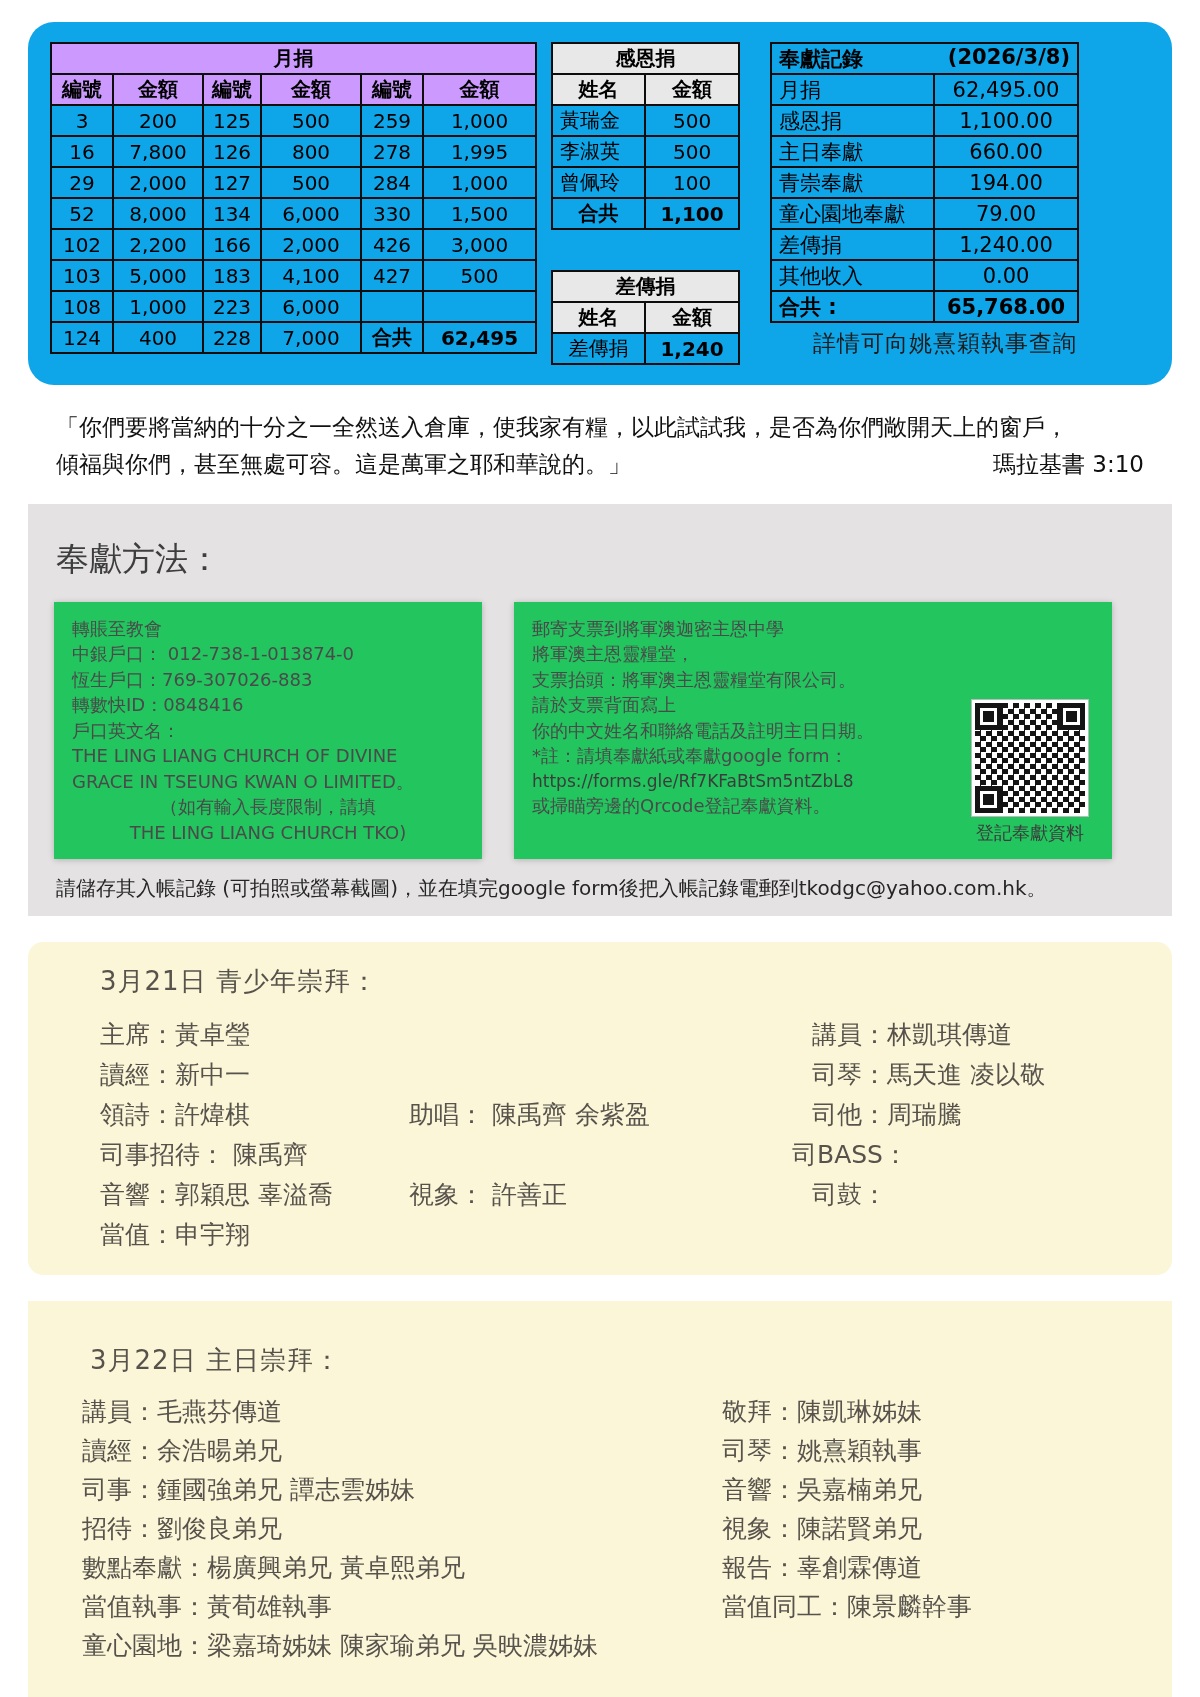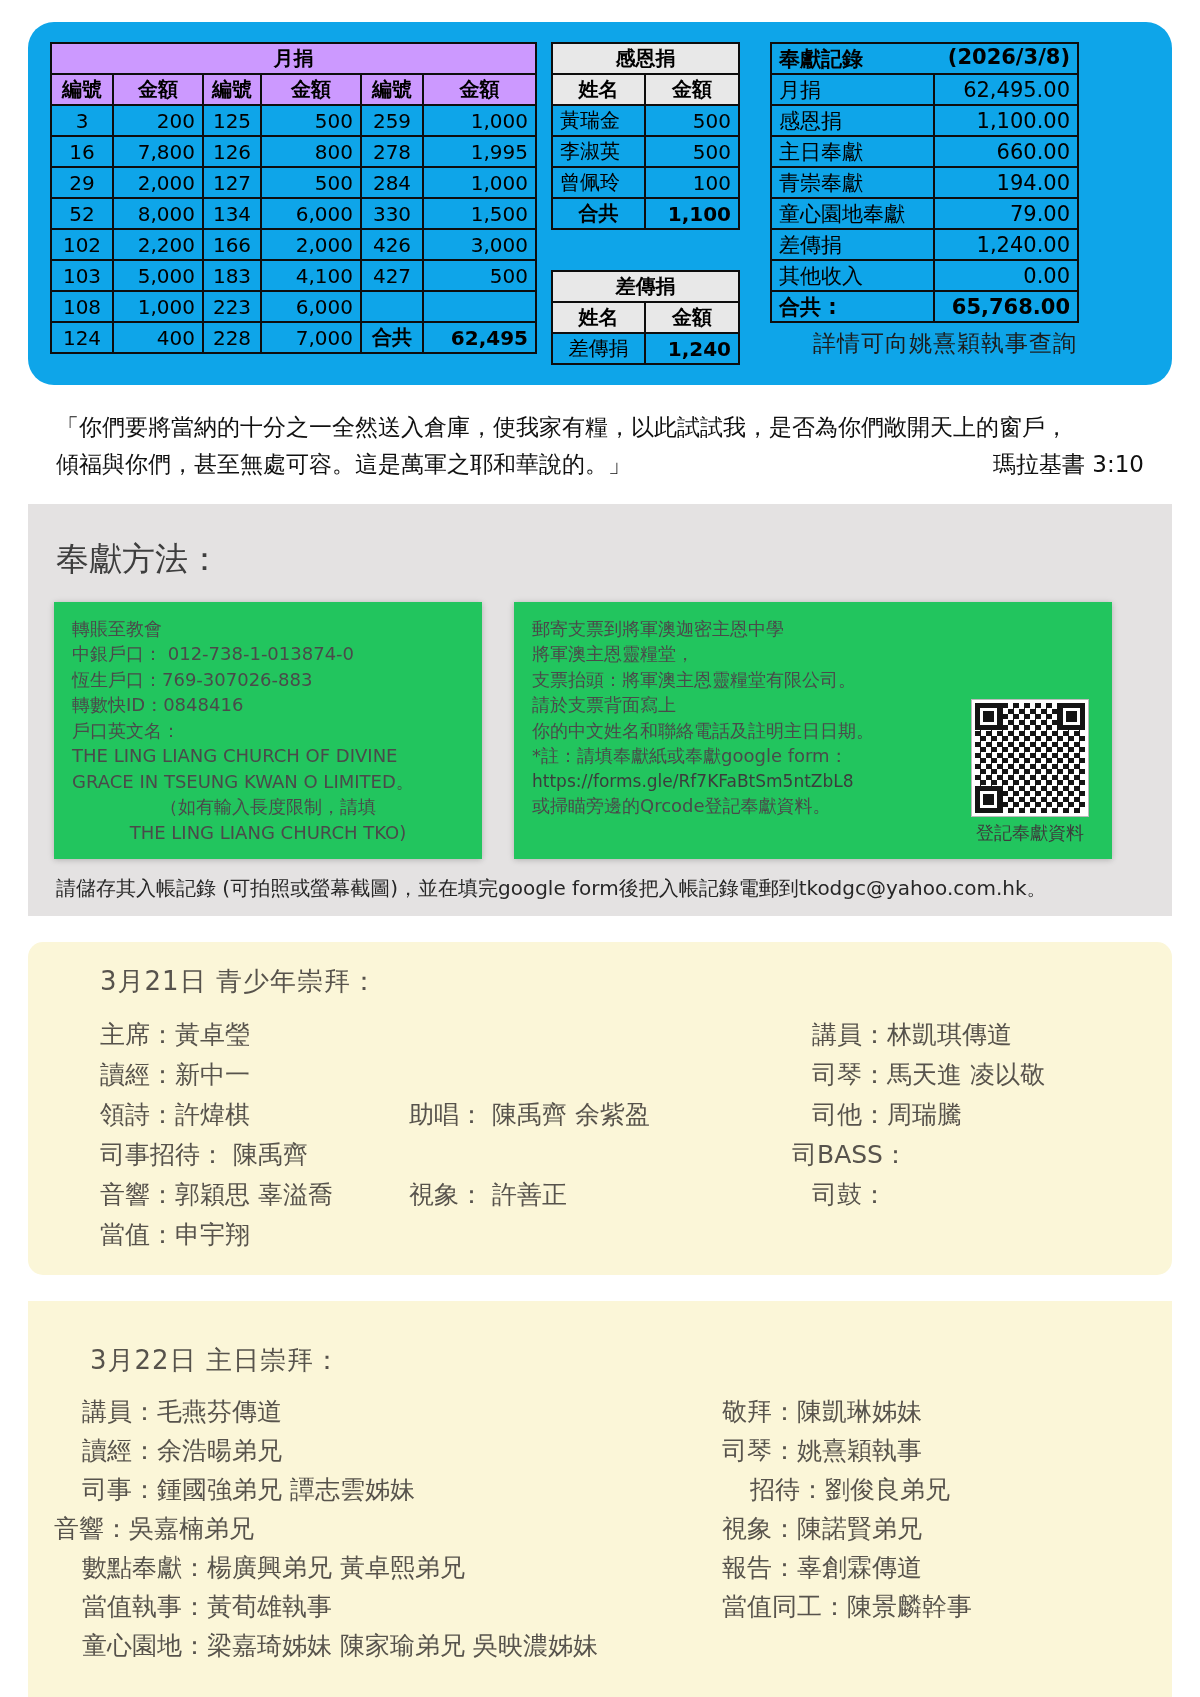--- a/index.html
+++ b/index.html
@@ -10,21 +10,21 @@
   .topbox{background:#0ea5e9;border-radius:26px;margin:22px 28px 0;padding:20px 22px;
           display:flex;gap:14px;align-items:flex-start;}
   table.tbl{border-collapse:collapse;table-layout:fixed;}
   .tbl td,.tbl th{border:2px solid #0d0d0d;height:29px;padding:0 7px;font-size:20px;
                   overflow:hidden;white-space:nowrap;}
   .tbl th{font-weight:700;text-align:center;}
   .title-row{font-size:22px;height:31px;}
   .purple{background:#cc99ff;}
   .grayhead{background:#e8e8e8;}
   .id{text-align:center;}
-  .num{text-align:right;}
+  .num{text-align:center;}
   .b{font-weight:700;}
   .monthly{width:485px;}
   .midcol{width:187px;display:flex;flex-direction:column;}
   .thx{width:187px;}
   .mission{width:187px;margin-top:40px;}
   .rightcol{width:312px;margin-left:18px;}
   .record{width:307px;font-size:21px;}
   .record td{font-size:21px;}
   .rec-title{display:flex;justify-content:space-between;font-weight:700;}
   .record-note{width:307px;text-align:right;font-size:23px;color:#1c1c1c;margin-top:5px;
@@ -345,22 +345,22 @@
   </div>
 
   <div class="svc svc2">
     <div class="svc-title">3月22日 主日崇拜：</div>
     <div class="grid2">
       <div class="cell gl">講員：毛燕芬傳道</div>
       <div class="cell gr">敬拜：陳凱琳姊妹</div>
       <div class="cell gl">讀經：余浩暘弟兄</div>
       <div class="cell gr">司琴：姚熹穎執事</div>
       <div class="cell gl">司事：鍾國強弟兄 譚志雲姊妹</div>
+      <div class="cell gr">音響：吳嘉楠弟兄</div>
       <div class="cell gl">招待：劉俊良弟兄</div>
-      <div class="cell gr">音響：吳嘉楠弟兄</div>
       <div class="cell gr">視象：陳諾賢弟兄</div>
       <div class="cell gl">數點奉獻：楊廣興弟兄 黃卓熙弟兄</div>
       <div class="cell gr">報告：辜創霖傳道</div>
       <div class="cell gl">當值執事：黃荀雄執事</div>
       <div class="cell gr">當值同工：陳景麟幹事</div>
       <div class="cell gl">童心園地：梁嘉琦姊妹 陳家瑜弟兄 吳映濃姊妹</div>
       <div class="cell gr"></div>
     </div>
   </div>
 

